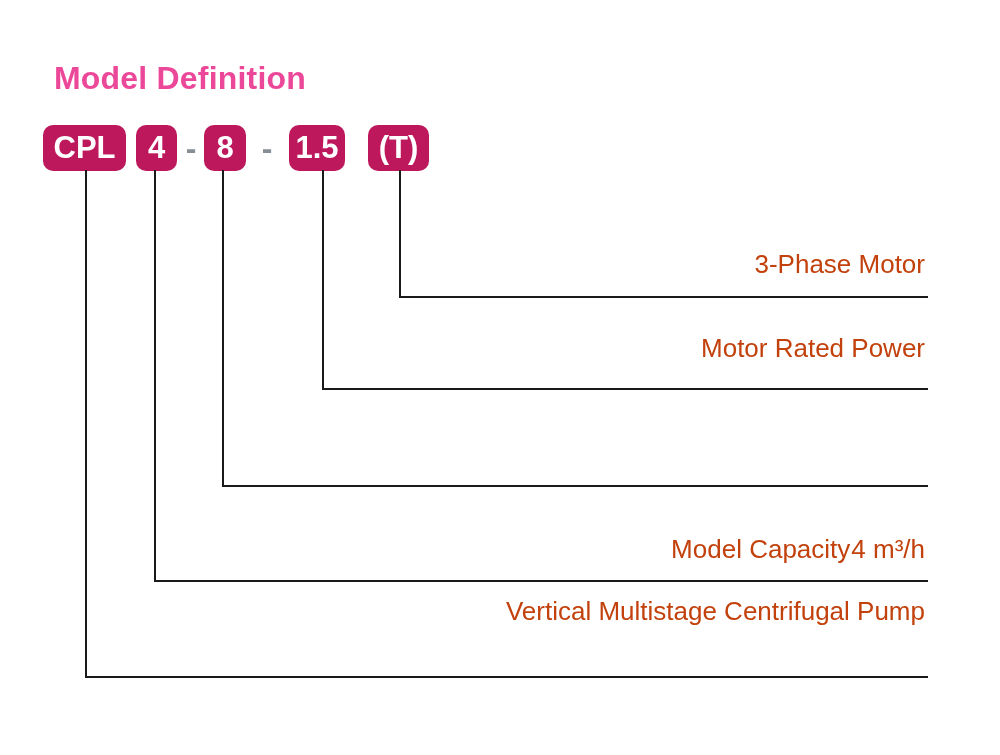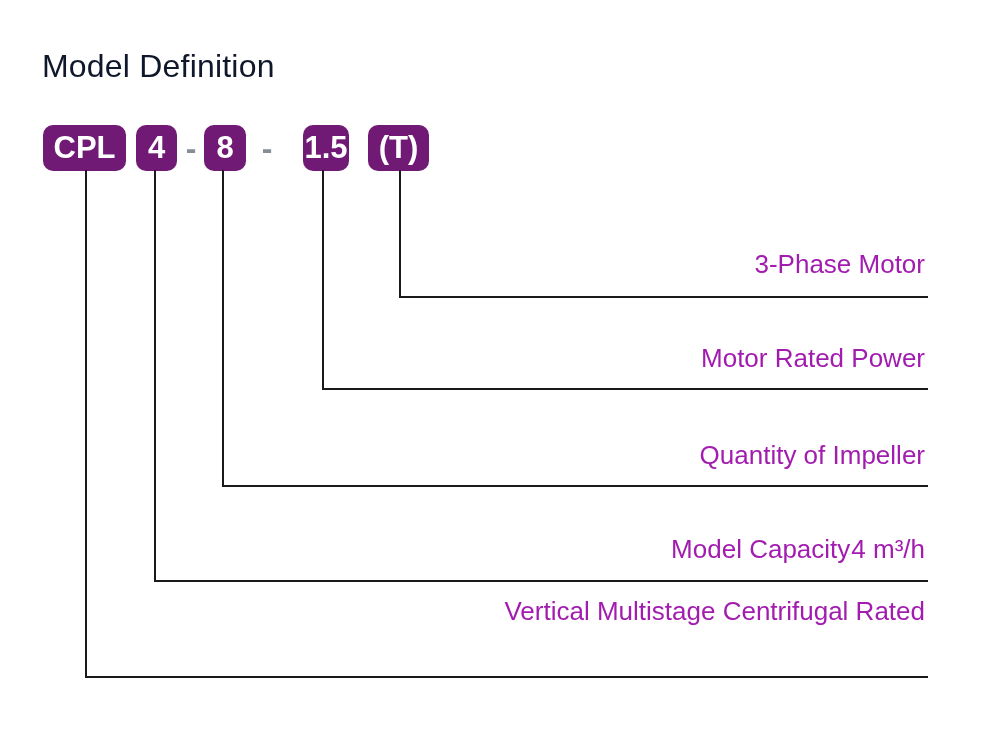--- a/index.html
+++ b/index.html
@@ -12,44 +12,44 @@
     position: relative;
     width: 1000px;
     height: 755px;
     background: #ffffff;
     overflow: hidden;
   }
   .page-title {
     position: absolute;
     left: 42px;
     top: 48px;
-    margin: 0;
+    margin: 12px;
     font-size: 32px;
-    font-weight: 400;
-    color: #0f172a;
+    font-weight: 700;
+    color: #ec4899;
     letter-spacing: 0.2px;
   }
   .badge {
     position: absolute;
     top: 125px;
     height: 46px;
-    background: #701a75;
+    background: #be185d;
     color: #ffffff;
     border-radius: 10px;
     font-size: 31px;
     font-weight: 700;
     display: flex;
     align-items: center;
     justify-content: center;
     box-sizing: border-box;
   }
   .b-cpl { left: 43px;  width: 83px; }
   .b-4   { left: 136px; width: 41px; }
   .b-8   { left: 204px; width: 42px; }
-  .b-15  { left: 303px; width: 46px; }
+  .b-15  { left: 289px; width: 56px; }
   .b-t   { left: 368px; width: 61px; }
   .sep {
     position: absolute;
     top: 125px;
     height: 46px;
     color: #878e95;
     font-size: 32px;
     font-weight: 700;
     display: flex;
     align-items: center;
@@ -70,27 +70,27 @@
   .vl-cpl { left: 85px;  top: 170px; height: 508px; }
   .hl-1 { top: 296px; left: 399px; width: 529px; }
   .hl-2 { top: 388px; left: 322px; width: 606px; }
   .hl-3 { top: 485px; left: 222px; width: 706px; }
   .hl-4 { top: 580px; left: 154px; width: 774px; }
   .hl-5 { top: 676px; left: 85px;  width: 843px; }
   .callout-label {
     position: absolute;
     right: 75px;
     text-align: right;
-    color: #a21caf;
+    color: #c2410c;
     font-size: 26px;
     line-height: 30px;
     white-space: nowrap;
   }
   .cl-1 { top: 249px; }
-  .cl-2 { top: 343px; }
+  .cl-2 { top: 333px; }
   .cl-3 { top: 440px; }
   .cl-4 { top: 534px; }
   .cl-5 { top: 593px; line-height: 37px; }
   .cap-value { margin-left: 1px; }
 </style>
 </head>
 <body>
 
 <div class="canvas">
 
@@ -110,21 +110,20 @@
   <div class="vline vl-4"></div>
   <div class="vline vl-cpl"></div>
   <div class="hline hl-1"></div>
   <div class="hline hl-2"></div>
   <div class="hline hl-3"></div>
   <div class="hline hl-4"></div>
   <div class="hline hl-5"></div>
 
   <div class="callout-label cl-1">3-Phase Motor</div>
   <div class="callout-label cl-2">Motor Rated Power</div>
-  <div class="callout-label cl-3">Quantity of Impeller</div>
   <div class="callout-label cl-4">
     <span>Model Capacity</span><span class="cap-value">4 m³/h</span>
   </div>
   <div class="callout-label cl-5">
-    <div>Vertical Multistage Centrifugal Rated</div>
+    <div>Vertical Multistage Centrifugal Pump</div>
   </div>
 
 </div>
 
 </body></html>

